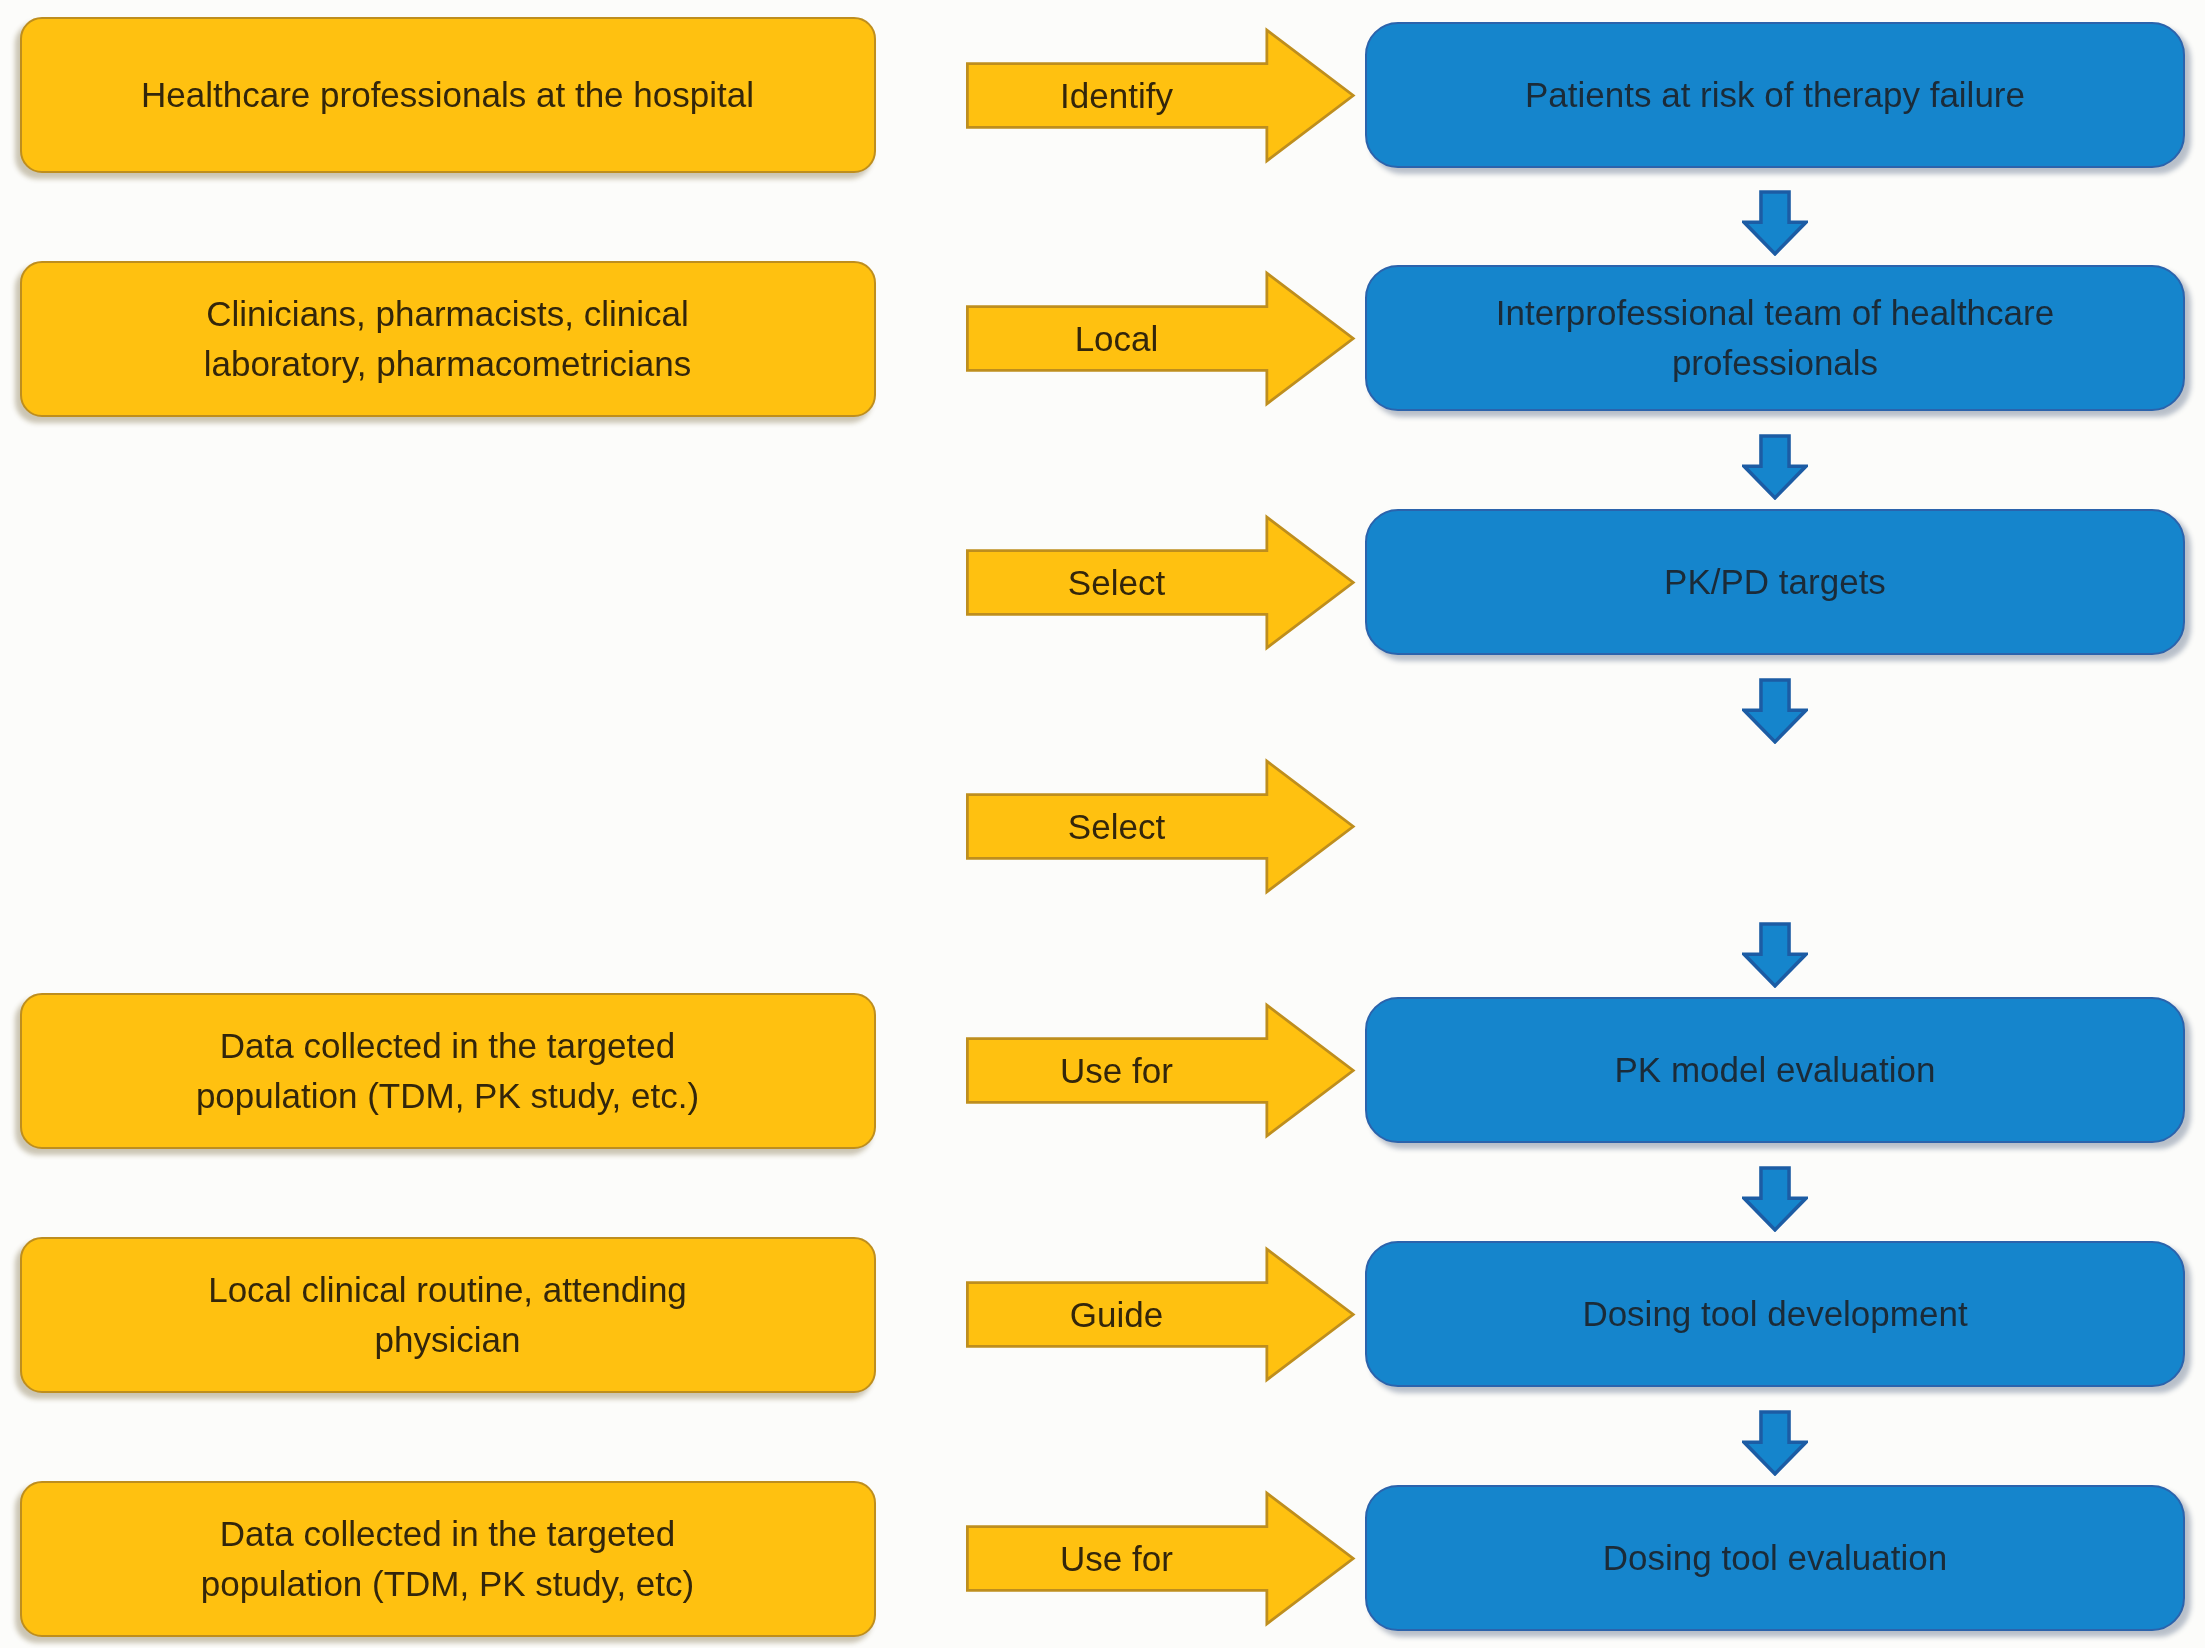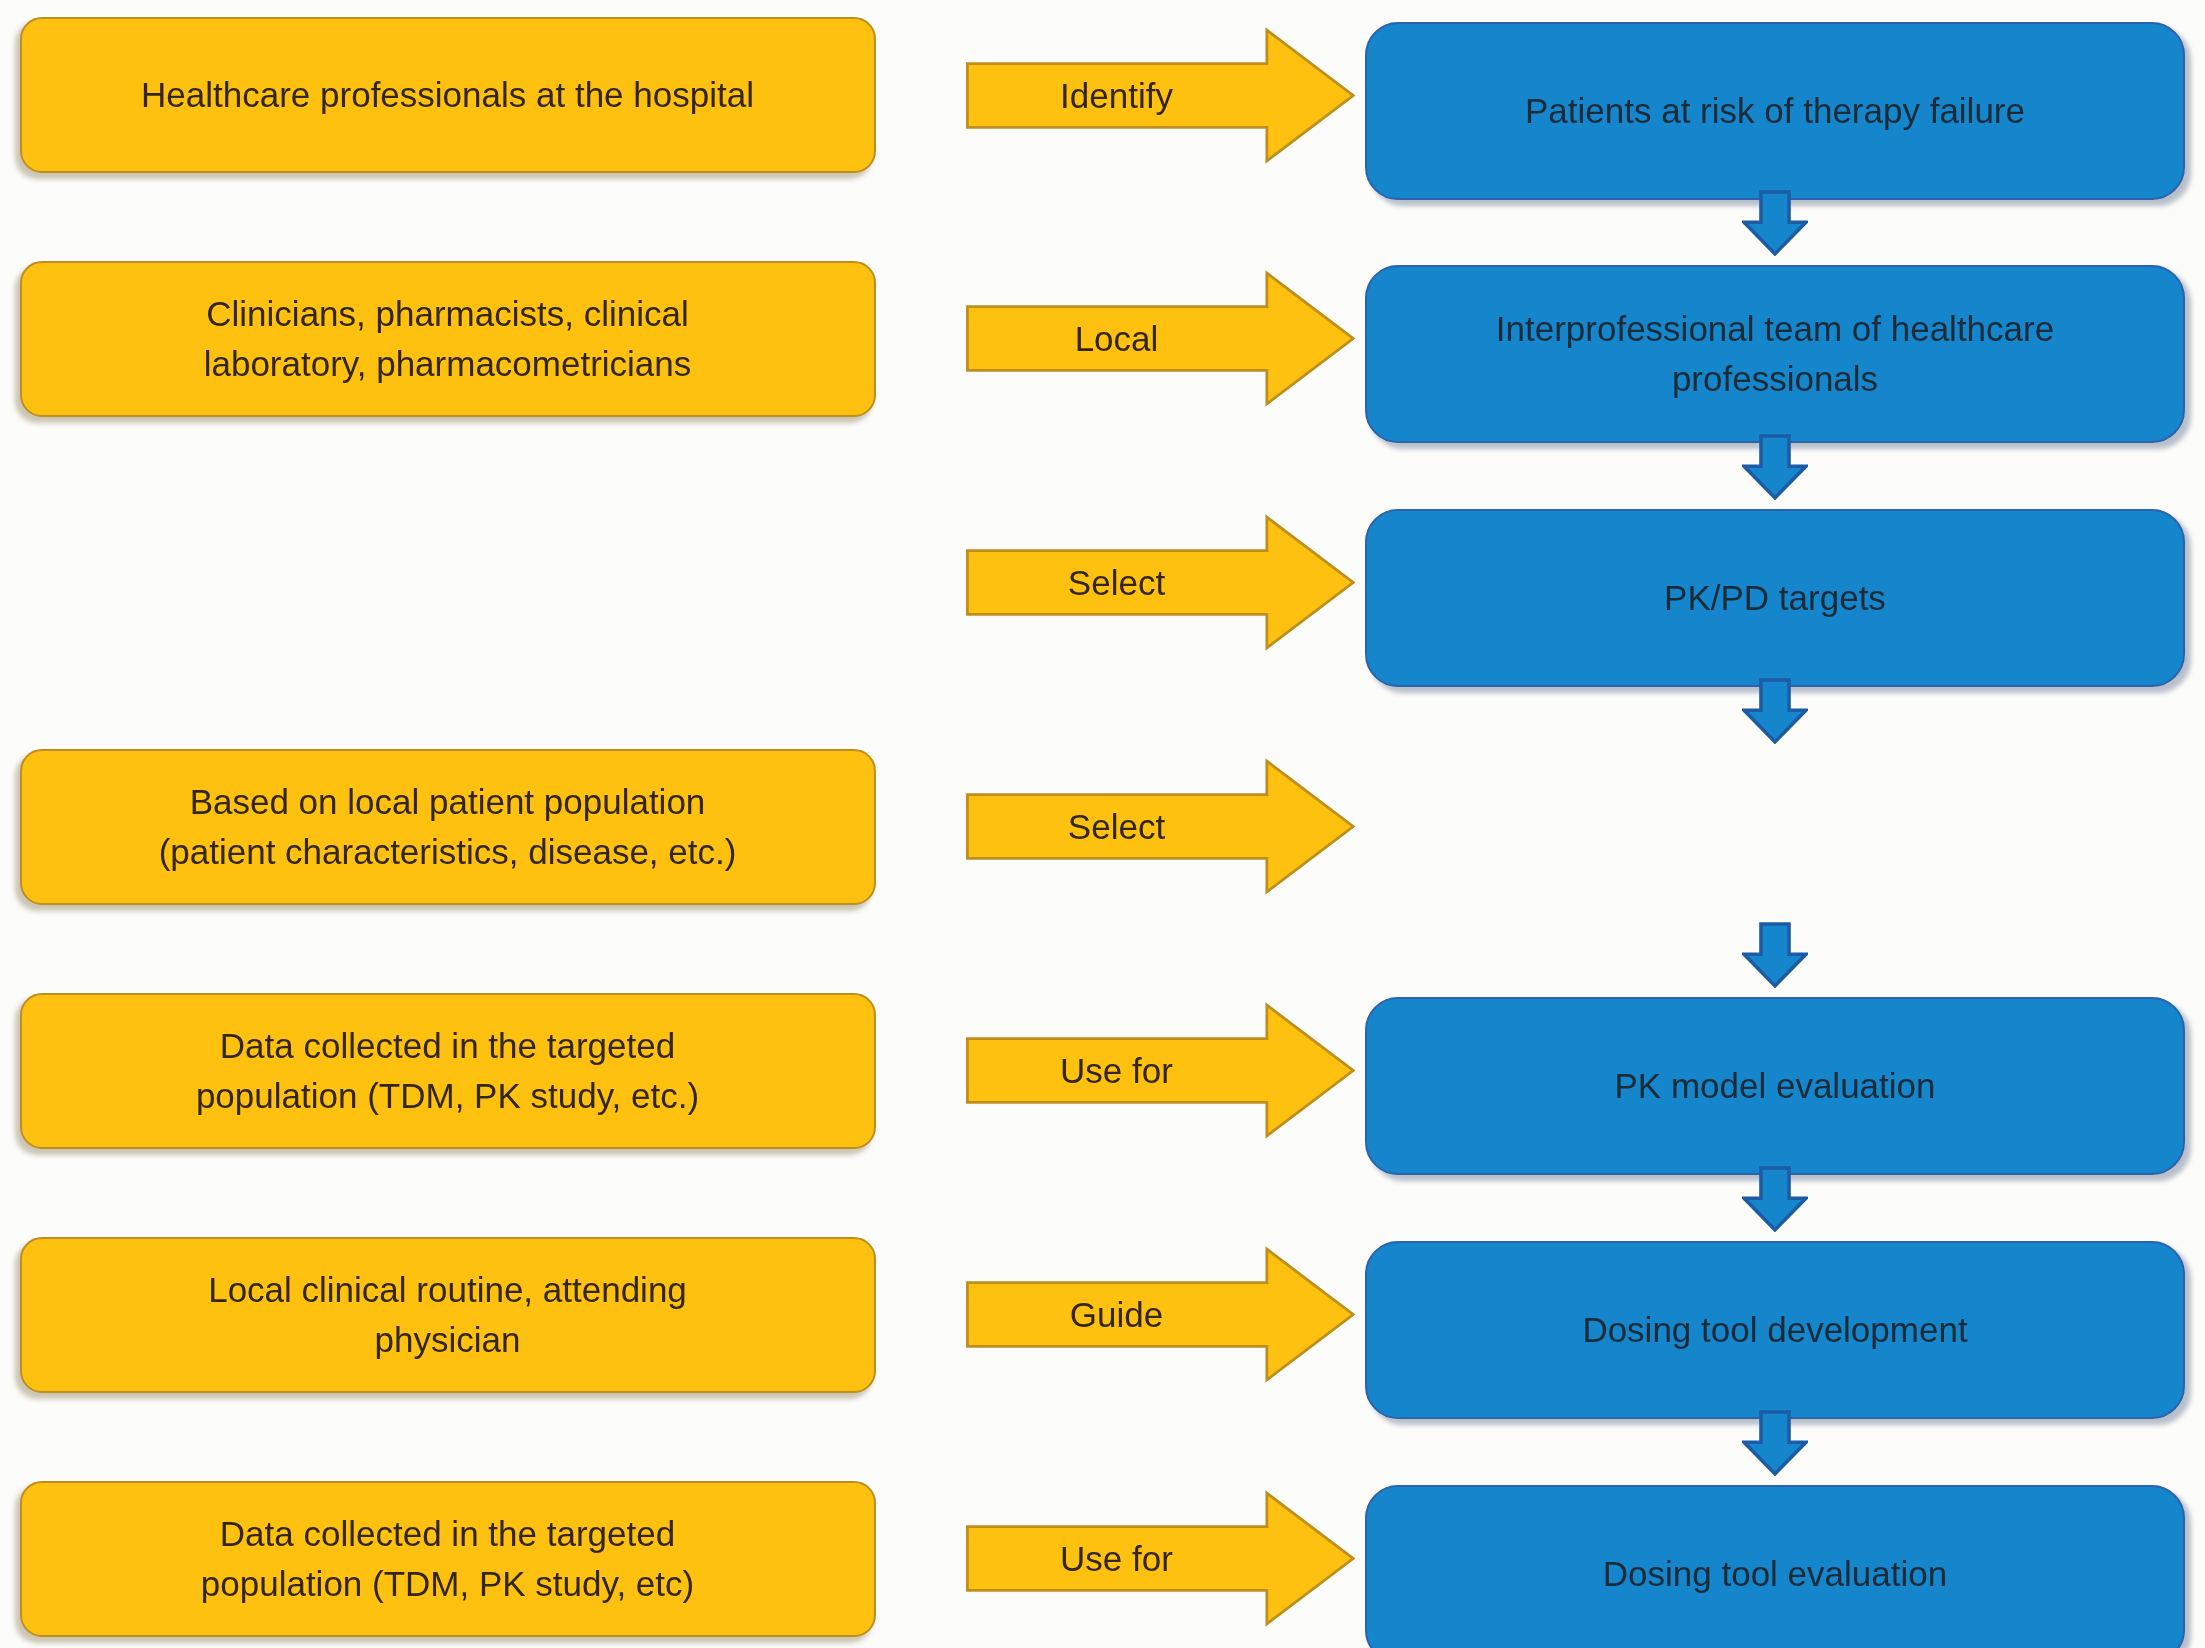--- a/index.html
+++ b/index.html
@@ -65,21 +65,21 @@
     background: var(--orange-fill);
     border: 2.8px solid var(--orange-border);
     border-radius: 22px;
     color: var(--orange-text);
     box-shadow: -4.2px 5.6px 4.9px rgba(90, 70, 15, 0.30);
   }
   .box.blue {
     left: 1365px;
     top: 4.2px;
     width: 820px;
-    height: 178px;
+    height: 146px;
     background: var(--blue-fill);
     border: 2.8px solid var(--blue-border);
     border-radius: 33px;
     color: var(--blue-text);
     box-shadow: 5.6px 5.6px 4.9px rgba(25, 50, 90, 0.30);
   }
 
   .harrow {
     position: absolute;
     left: 919px;
@@ -181,24 +181,20 @@
     </div>
     <div class="box blue">
       <span class="box-label">PK/PD targets</span>
     </div>
     <svg class="down-arrow" viewBox="0 0 94 94" preserveAspectRatio="none">
       <polygon class="down-shape" points="27,3 67,3 67,46 91,46 47,91 3,46 27,46"></polygon>
     </svg>
   </div>
 
   <div class="row row-4">
-    <div class="box orange">
-      <span class="box-label">Based on local patient population
-(patient characteristics, disease, etc.)</span>
-    </div>
     <div class="harrow">
       <svg class="harrow-svg" viewBox="0 0 560 200" preserveAspectRatio="none">
         <polygon class="harrow-shape" points="2,54 432,54 432,6 556,100 432,194 432,146 2,146"></polygon>
       </svg>
       <span class="harrow-label">Select</span>
     </div>
     <svg class="down-arrow" viewBox="0 0 94 94" preserveAspectRatio="none">
       <polygon class="down-shape" points="27,3 67,3 67,46 91,46 47,91 3,46 27,46"></polygon>
     </svg>
   </div>

